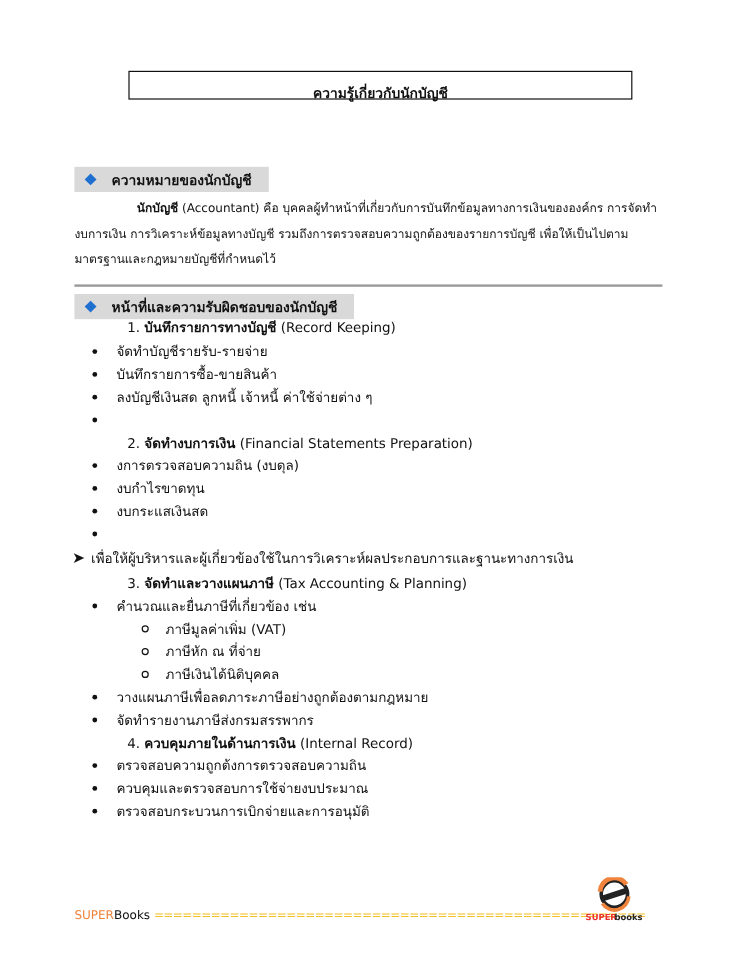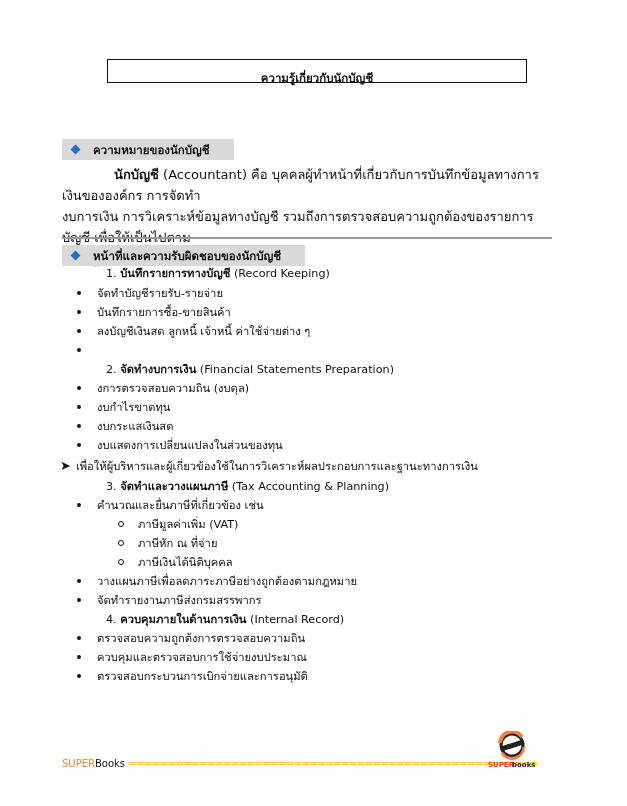--- a/index.html
+++ b/index.html
@@ -2,23 +2,23 @@
 <html><head>
 <meta charset="utf-8">
 <style>
   html, body { margin: 0; padding: 0; background: #ffffff; }
   body { width: 627px; height: 806px; position: relative; overflow: hidden;
          font-family: "DejaVu Sans", "Liberation Sans", sans-serif; color: #111; font-size: 11.5px; }
   .title-box { position: absolute; left: 107px; top: 59px; width: 420px; height: 24px;
                border: 1.5px solid #111; box-sizing: border-box; }
   .title-text { position: absolute; left: 0; right: 0; top: 9px; text-align: center; font-weight: bold; font-size: 11.5px; }
   .sec-head { position: absolute; left: 62px; height: 21px; background: #d9d9d9; display: flex; align-items: center;
-              padding: 0 24px 0 10px; font-weight: bold; font-size: 11.5px; box-sizing: border-box; }
+              padding: 0 14px 0 10px; font-weight: bold; font-size: 11.5px; box-sizing: border-box; }
   .diamond { width: 7px; height: 7px; background: #1f6fd1; transform: rotate(45deg); margin-right: 14px; display: inline-block; }
-  .para { position: absolute; left: 62px; width: 490px; line-height: 21px; font-size: 13px; }
+  .para { position: absolute; left: 62px; width: 490px; line-height: 21px; font-size: 10px; }
   .para .indent { display: inline-block; width: 52px; }
   .para b { font-weight: bold; }
   .rule { position: absolute; left: 62px; top: 237px; width: 490px; height: 2px; background: #9a9a9a; }
   .line { position: absolute; white-space: nowrap; font-size: 11.2px; line-height: 16px; }
   .num { left: 60px; margin-left: 46px; }
   .b1 { left: 77px; }
   .b1 .dot { display: inline-block; width: 4px; height: 4px; border-radius: 50%; background: #111; margin-right: 16px; vertical-align: middle; position: relative; top: -1px; }
   .b2 { left: 118px; }
   .b2 .circ { display: inline-block; width: 4px; height: 4px; border-radius: 50%; border: 1px solid #111; margin-right: 14px; vertical-align: middle; position: relative; top: -1px; }
   .arrow { left: 60px; }
@@ -61,21 +61,21 @@
 <div class="line b1" style="top:305px;"><span class="dot"></span><span>บันทึกรายการซื้อ-ขายสินค้า</span></div>
 <div class="line b1" style="top:324px;"><span class="dot"></span><span>ลงบัญชีเงินสด ลูกหนี้ เจ้าหนี้ ค่าใช้จ่ายต่าง ๆ</span></div>
 <div class="line b1" style="top:343px;"><span class="dot"></span></div>
 
 <div class="line num" style="top:362px;">
   <span>2.</span> <b>จัดทำงบการเงิน</b><span> (Financial Statements Preparation)</span>
 </div>
 <div class="line b1" style="top:381px;"><span class="dot"></span><span>งการตรวจสอบความถิน (งบดุล)</span></div>
 <div class="line b1" style="top:400px;"><span class="dot"></span><span>งบกำไรขาดทุน</span></div>
 <div class="line b1" style="top:419px;"><span class="dot"></span><span>งบกระแสเงินสด</span></div>
-<div class="line b1" style="top:438px;"><span class="dot"></span><span>งบแสดงการเปลี่ยนแปลงในส่วนของทุน</span></div>
+<div class="line b1" style="top:438px;"><span class="dot"></span></div>
 <div class="line arrow" style="top:458px;"><span class="arr">➤</span><span>เพื่อให้ผู้บริหารและผู้เกี่ยวข้องใช้ในการวิเคราะห์ผลประกอบการและฐานะทางการเงิน</span></div>
 
 <div class="line num" style="top:479px;">
   <span>3.</span> <b>จัดทำและวางแผนภาษี</b><span> (Tax Accounting &amp; Planning)</span>
 </div>
 <div class="line b1" style="top:498px;"><span class="dot"></span><span>คำนวณและยื่นภาษีที่เกี่ยวข้อง เช่น</span></div>
 <div class="line b2" style="top:517px;"><span class="circ"></span><span>ภาษีมูลค่าเพิ่ม (VAT)</span></div>
 <div class="line b2" style="top:536px;"><span class="circ"></span><span>ภาษีหัก ณ ที่จ่าย</span></div>
 <div class="line b2" style="top:555px;"><span class="circ"></span><span>ภาษีเงินได้นิติบุคคล</span></div>
 <div class="line b1" style="top:574px;"><span class="dot"></span><span>วางแผนภาษีเพื่อลดภาระภาษีอย่างถูกต้องตามกฎหมาย</span></div>

